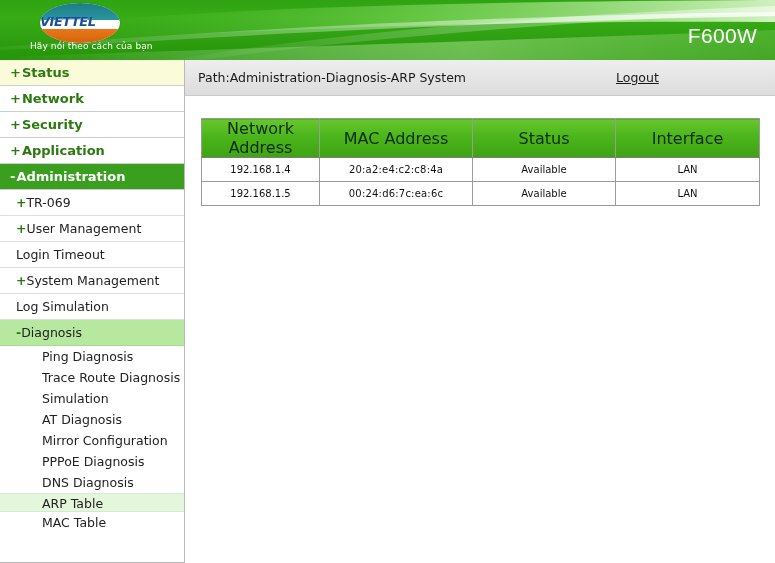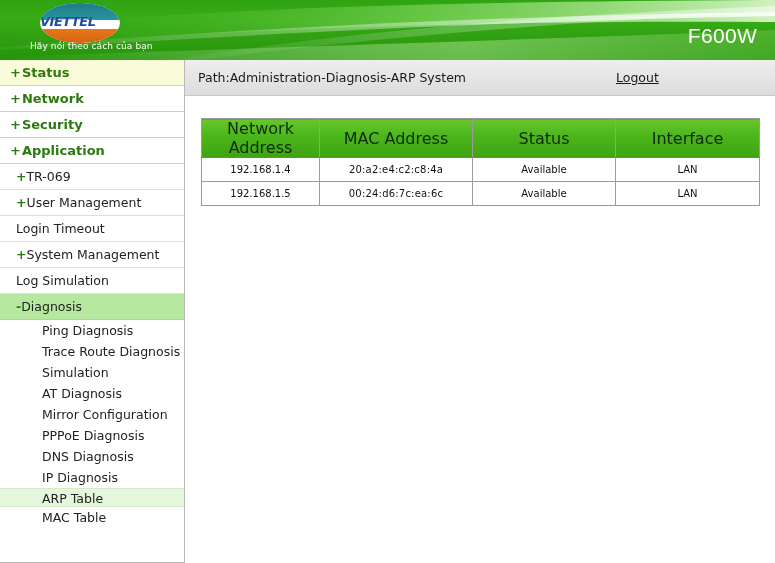--- a/index.html
+++ b/index.html
@@ -270,34 +270,34 @@
   <div class="model">F600W</div>
 </div>
 
 <div class="page">
 
   <div class="sidebar" id="sidebar">
       <div class="nav-top first"><span class="sign">+</span><span>Status</span></div>
       <div class="nav-top"><span class="sign">+</span><span>Network</span></div>
       <div class="nav-top"><span class="sign">+</span><span>Security</span></div>
       <div class="nav-top"><span class="sign">+</span><span>Application</span></div>
+      <div class="nav-top active"><span class="sign">-</span><span>Administration</span></div>
       <div class="nav-sub"><span class="sign">+</span><span>TR-069</span></div>
       <div class="nav-sub"><span class="sign">+</span><span>User Management</span></div>
       <div class="nav-sub"><span>Login Timeout</span></div>
       <div class="nav-sub"><span class="sign">+</span><span>System Management</span></div>
       <div class="nav-sub"><span>Log Simulation</span></div>
       <div class="nav-sub open"><span class="sign">-</span><span>Diagnosis</span></div>
       <div class="nav-leaf"><span>Ping Diagnosis</span></div>
       <div class="nav-leaf"><span>Trace Route Diagnosis</span></div>
       <div class="nav-leaf"><span>Simulation</span></div>
       <div class="nav-leaf"><span>AT Diagnosis</span></div>
       <div class="nav-leaf"><span>Mirror Configuration</span></div>
       <div class="nav-leaf"><span>PPPoE Diagnosis</span></div>
       <div class="nav-leaf"><span>DNS Diagnosis</span></div>
-      <div class="nav-leaf"><span>IP Diagnosis</span></div>
       <div class="nav-leaf selected"><span>ARP Table</span></div>
       <div class="nav-leaf"><span>MAC Table</span></div>
     </div>
 
   <div class="content">
 
     <div class="pathbar">
       <span class="path-text">Path:Administration-Diagnosis-ARP System</span>
       <span class="logout-link">Logout</span>
     </div>

